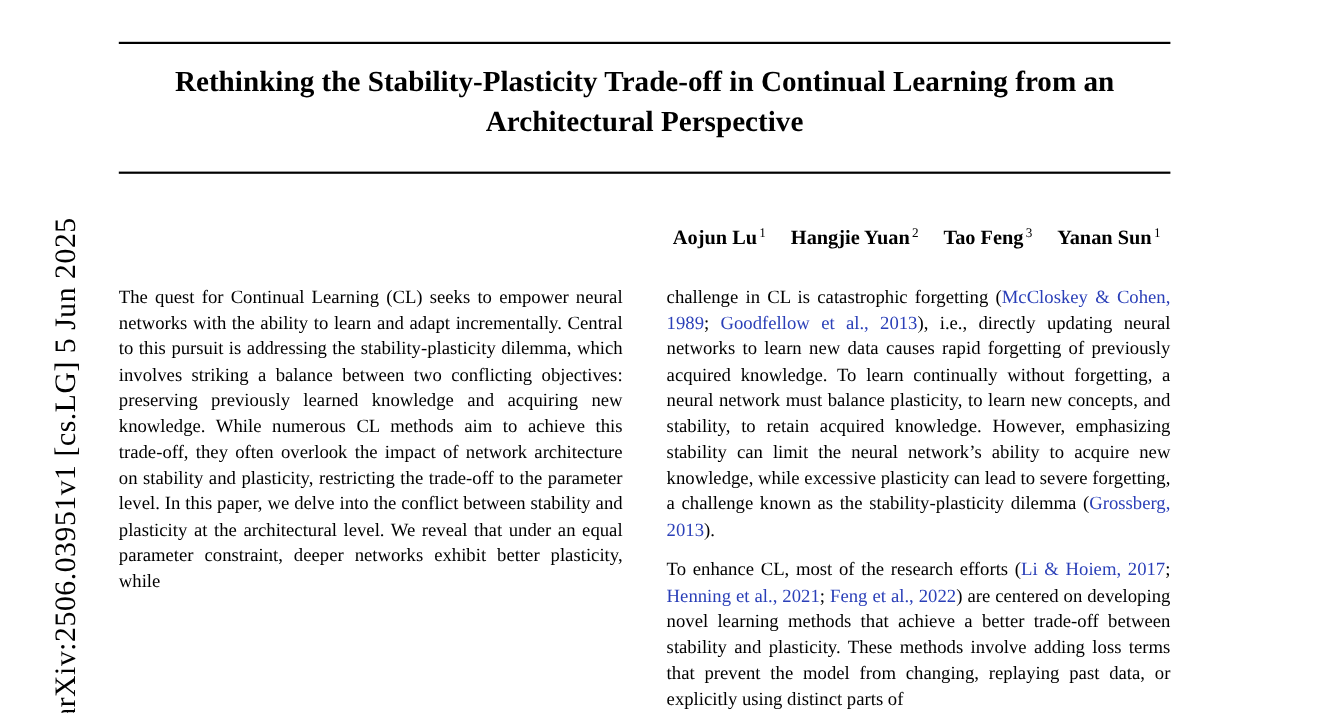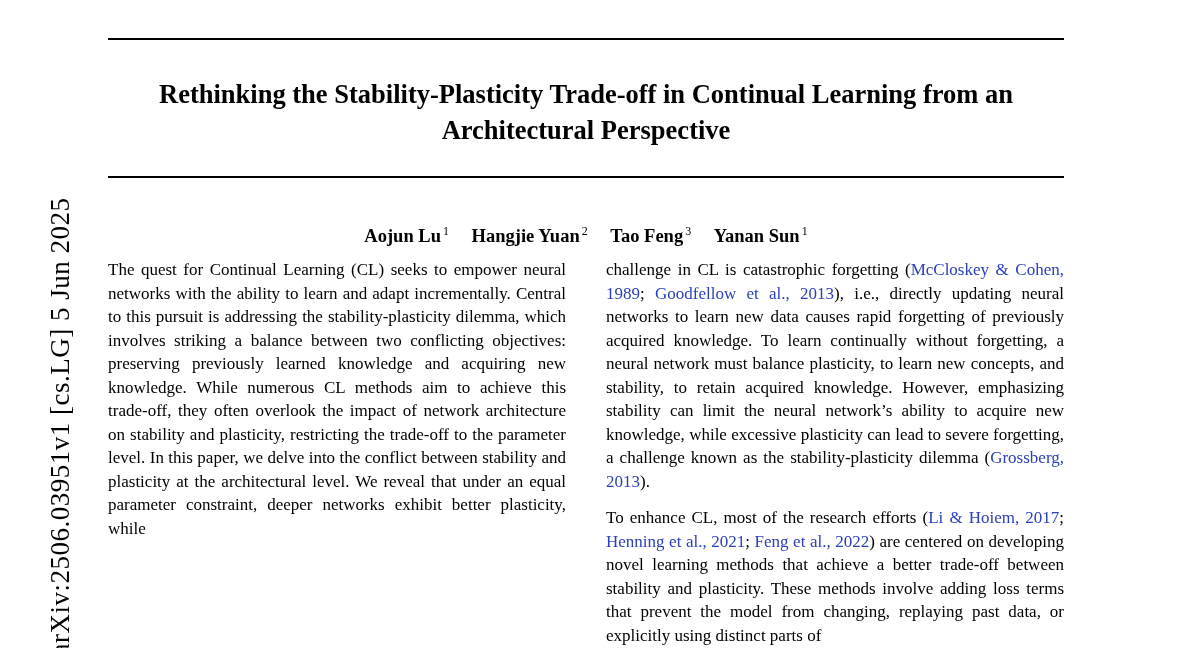--- a/index.html
+++ b/index.html
@@ -51,24 +51,24 @@
     width: 100%;
   }
   .rule-top { margin-top: 38px; }
   .rule-bottom { margin-top: 28px; }
 
   .title {
     text-align: center;
     font-weight: bold;
     font-size: 26.5px;
     line-height: 36px;
-    margin: 36px 40px 0 40px;
+    margin: 16px 40px 0 40px;
   }
   .authors {
-    text-align: center;
+    text-align: right;
     font-size: 18.5px;
     font-weight: bold;
     margin-top: 46px;
   }
   .authors .author { white-space: nowrap; margin: 0 9px; }
   .authors sup {
     font-size: 12px;
     font-weight: normal;
     vertical-align: super;
     margin-left: 2px;

